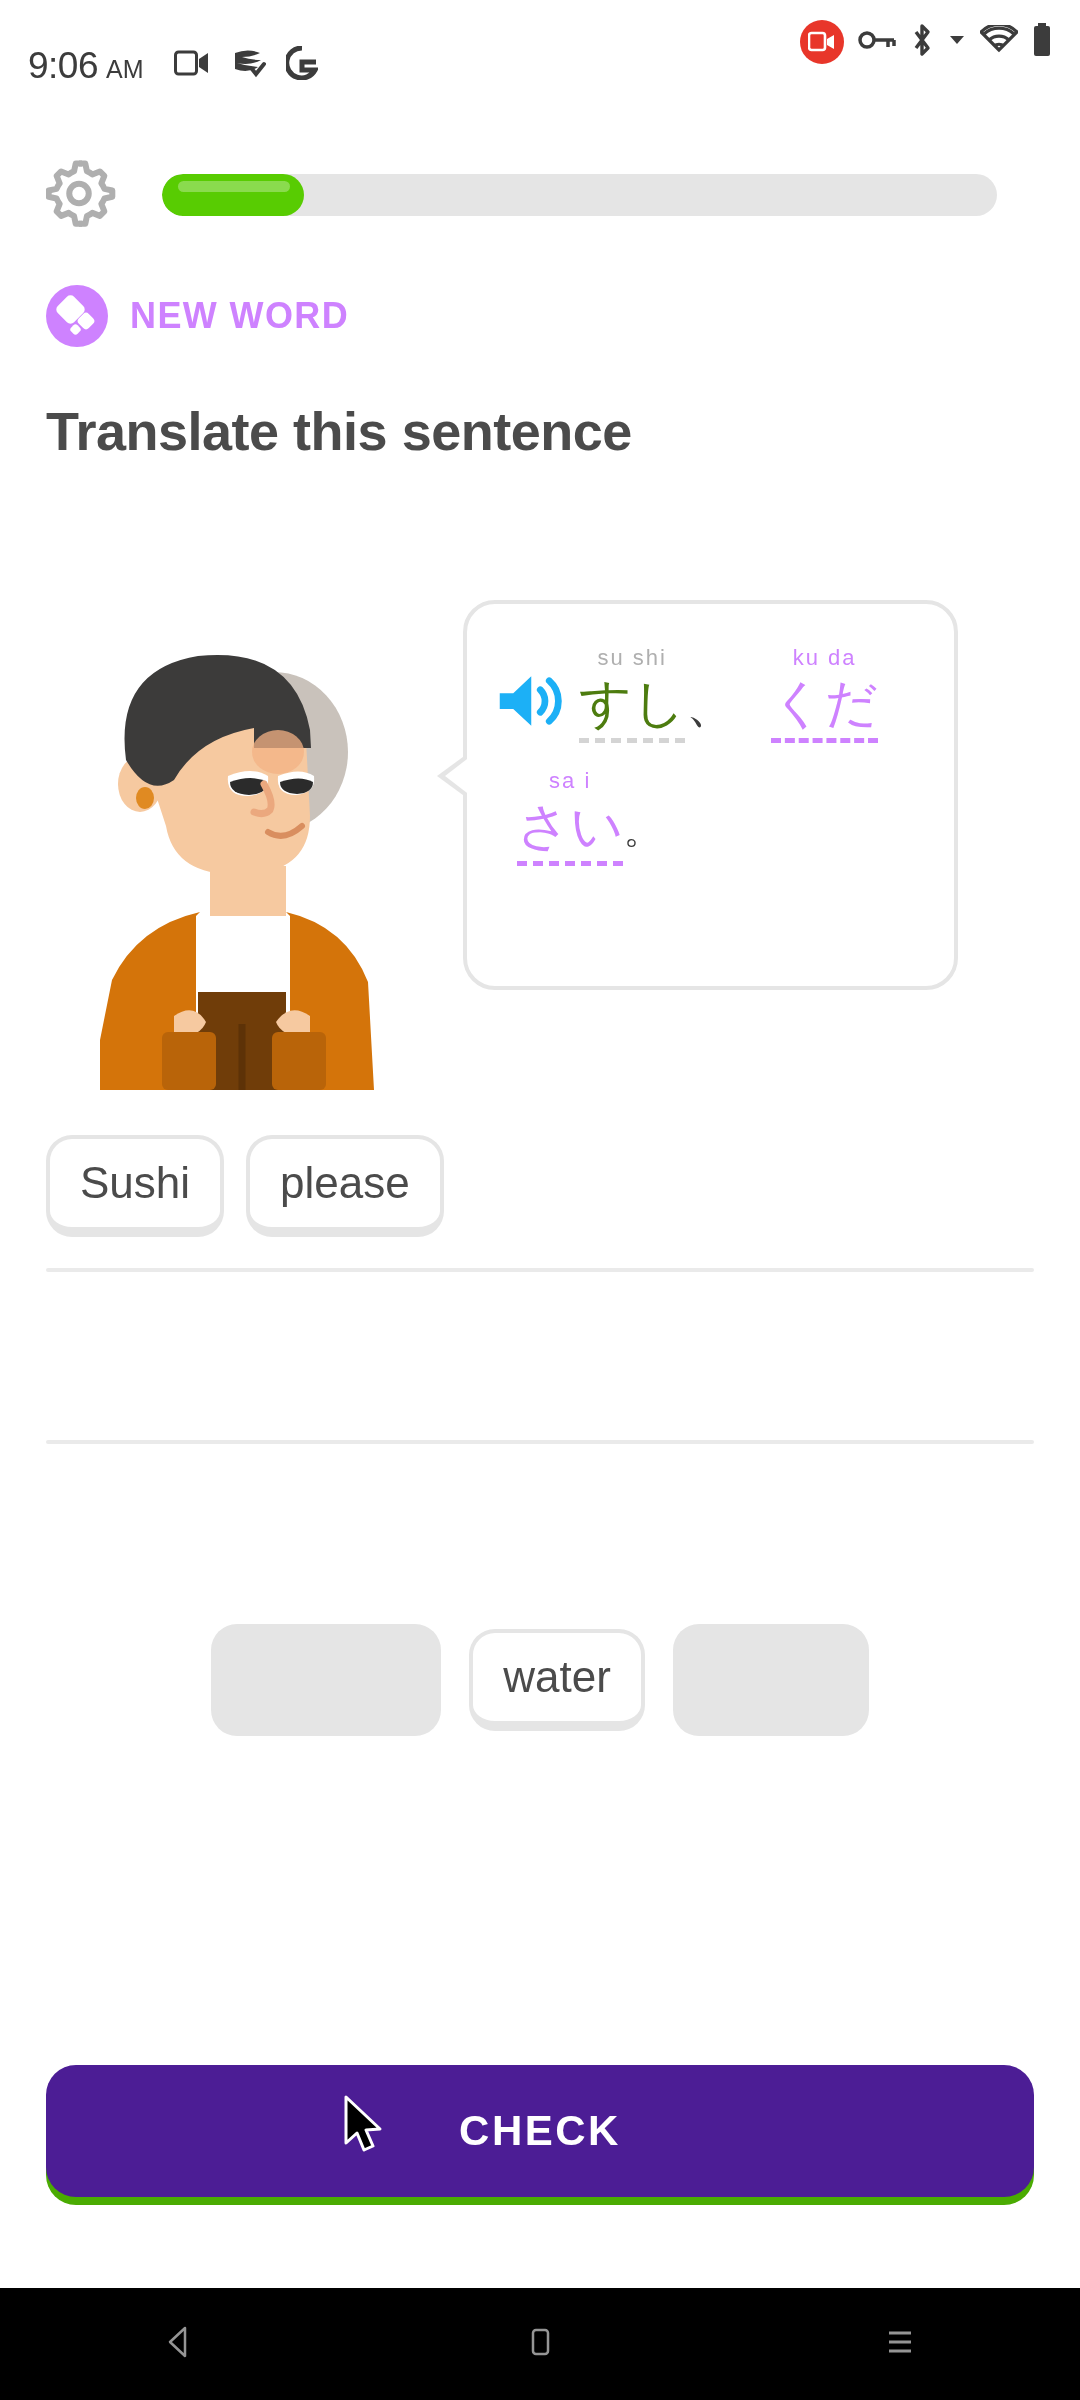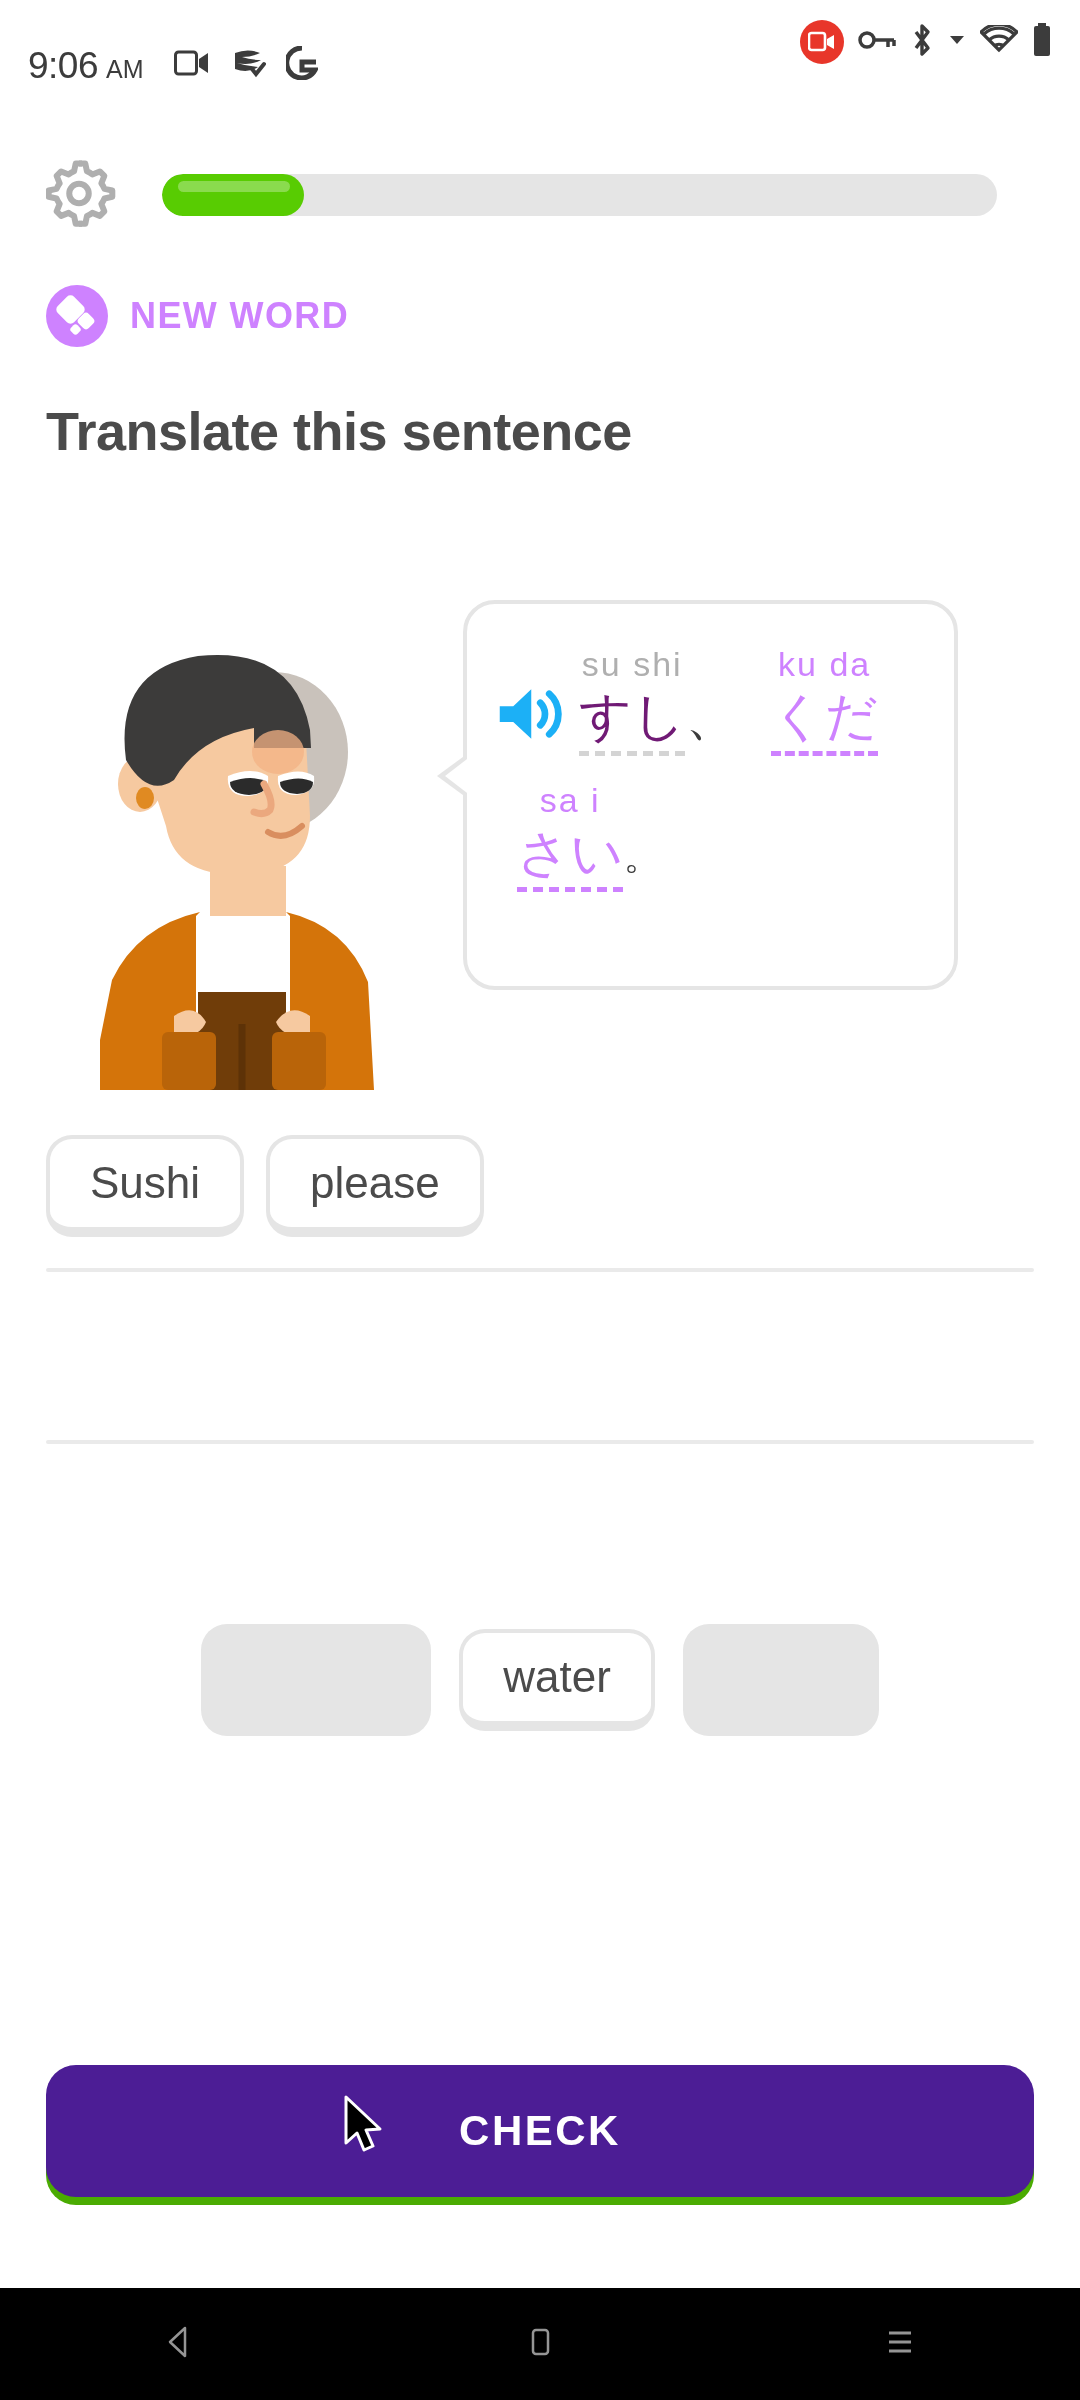--- a/index.html
+++ b/index.html
@@ -95,46 +95,46 @@
     border-right: 26px solid #ffffff;
   }
   .bubble-inner { position: absolute; inset: 0; padding: 30px 26px 0 26px; }
 
   .line { display: flex; align-items: flex-end; }
   .line1 { margin-top: 12px; }
   .speaker { width: 72px; height: 72px; margin-right: 14px; margin-bottom: 6px; flex: 0 0 auto; }
 
   .ruby { display: inline-flex; flex-direction: column; align-items: center; }
   .ruby-top {
-    font-size: 34px; letter-spacing: 2px; line-height: 1.1;
+    font-size: 22px; letter-spacing: 2px; line-height: 1.1;
     margin-bottom: 4px; white-space: nowrap;
   }
   .ruby-base {
     font-size: 52px; line-height: 1.15; white-space: nowrap;
     padding-bottom: 4px;
   }
   .ruby-gray .ruby-top { color: #afafaf; }
-  .ruby-gray .ruby-base { color: #701a75; border-bottom: 5px dashed #d4d4d4; text-align: right; }
+  .ruby-gray .ruby-base { color: #4d7c0f; border-bottom: 5px dashed #d4d4d4; text-align: right; }
   .ruby-purple .ruby-top { color: #ce82ff; }
   .ruby-purple .ruby-base { color: #ce82ff; border-bottom: 5px dashed #ce82ff; }
   .plain-base { font-size: 52px; color: #3c3c3c; line-height: 1.15; padding-bottom: 9px; }
   .line2 { margin-top: 26px; padding-left: 24px; }
   .maru { font-size: 38px; color: #3c3c3c; padding-bottom: 10px; }
 
   
   .answer-area { position: absolute; top: 1100px; left: 0; width: 1080px; }
   .ans-row { position: relative; height: 172px; padding: 0 46px; display: flex; align-items: center; gap: 22px; }
   .ans-rule { position: absolute; left: 46px; right: 46px; bottom: 0; height: 4px; background: #eaeaea; border-radius: 2px; }
 
   .tile {
     background: #ffffff;
     border: 4px solid #e5e5e5;
     border-bottom-width: 10px;
     border-radius: 26px;
-    padding: 22px 40px;
+    padding: 22px 30px;
     font-size: 44px; color: #4b4b4b;
     line-height: 1;
     white-space: nowrap;
   }
   .tile-ghost {
     background: #e5e5e5; border: none; border-radius: 26px;
     height: 112px;
   }
 
   

